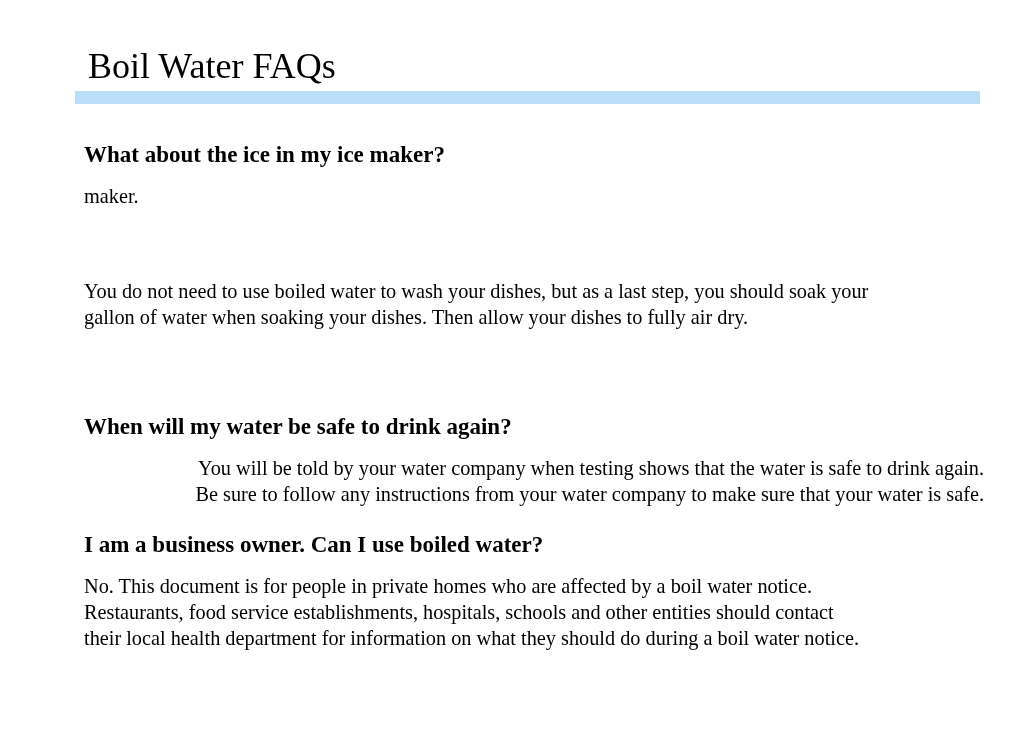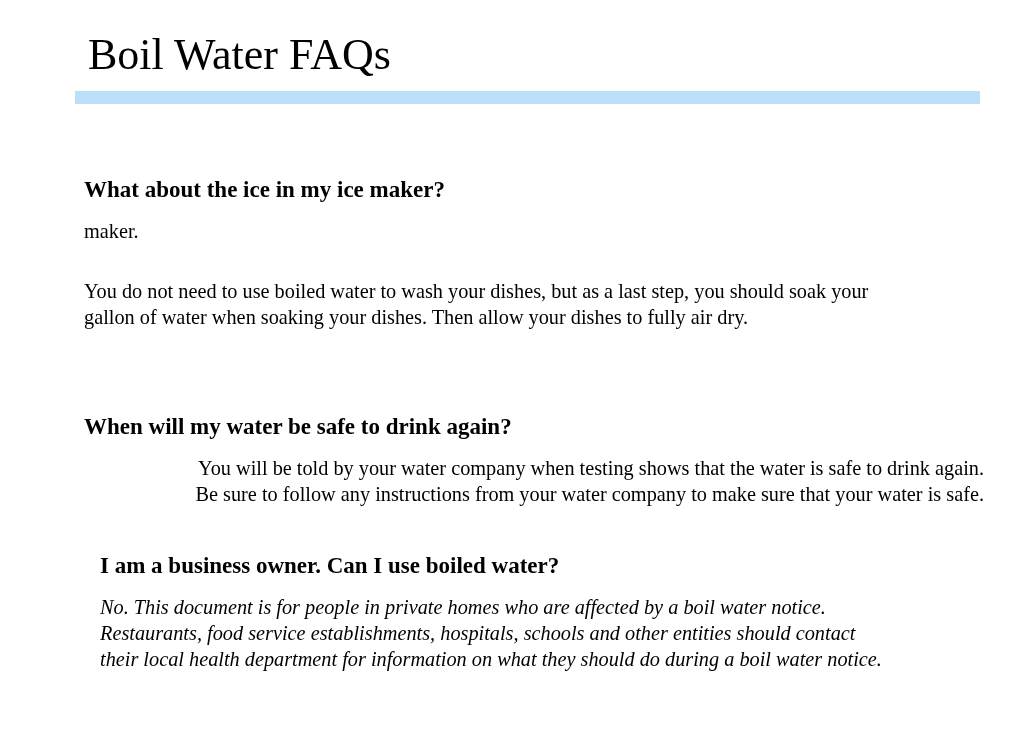--- a/index.html
+++ b/index.html
@@ -11,22 +11,22 @@
       width: 1024px;
       height: 729px;
       position: relative;
       overflow: hidden;
       font-family: "Liberation Serif", "DejaVu Serif", serif;
       color: #000000;
     }
     .title {
       position: absolute;
       left: 88px;
-      top: 33px;
-      font-size: 44px;
+      top: 44px;
+      font-size: 36px;
       line-height: 44px;
       font-weight: normal;
       margin: 0;
       white-space: nowrap;
     }
     .rule {
       position: absolute;
       left: 75px;
       top: 91px;
       width: 905px;
@@ -47,28 +47,28 @@
     }
     .faq p {
       margin: 0;
       font-size: 20.3px;
       line-height: 26px;
     }
     .faq .line {
       display: block;
       white-space: nowrap;
     }
-    #faq-0 { top: 141px; margin-top: 35px; }
+    #faq-0 { top: 141px; }
     #faq-0 p { margin-top: 14px; }
     #faq-1 { top: 258px; }
     #faq-1 p { margin-top: 20px; }
     #faq-2 { top: 413px; }
     #faq-2 p { margin-top: 14px; text-align: right; }
-    #faq-3 { top: 552px; margin-left: 16px; }
-    #faq-3 p { margin-top: 14px; font-style: italic; }
+    #faq-3 { top: 531px; }
+    #faq-3 p { margin-top: 14px; }
   </style>
 </head>
 <body>
 
 <h1 class="title">Boil Water FAQs</h1>
 <div class="rule"></div>
 
 <section class="faq" id="faq-0">
   <h2>What about the ice in my ice maker?</h2>
   <p>

